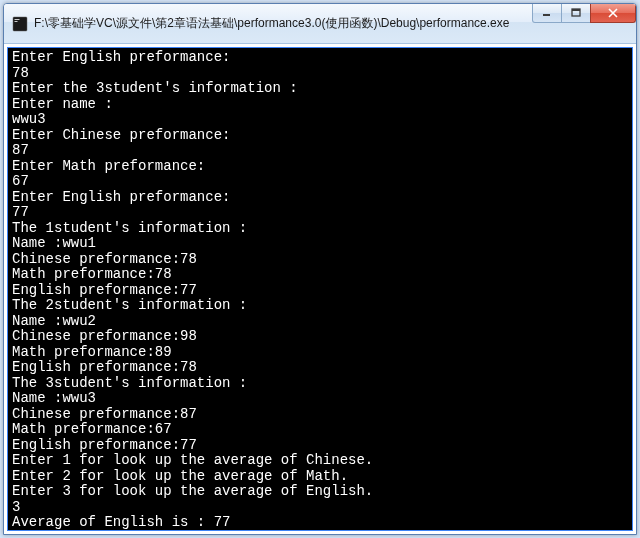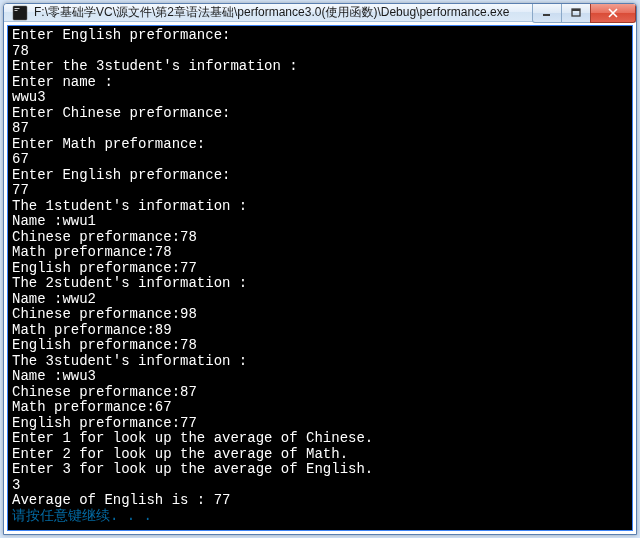--- a/index.html
+++ b/index.html
@@ -16,21 +16,21 @@
       margin: 3px;
       background: #fff;
       border: 1px solid #5a7fb0;
       border-radius: 4px 4px 0 0;
       box-shadow: 0 0 4px rgba(0,0,0,0.3);
       display: flex;
       flex-direction: column;
       overflow: hidden;
     }
     .titlebar {
-      height: 18px;
+      height: 40px;
       background: linear-gradient(to bottom, #f5f9fd 0%, #e4eefa 45%, #d4e4f4 46%, #dbe9f7 100%);
       border-bottom: 1px solid #aac4e0;
       display: flex;
       align-items: center;
       padding: 0 0 0 8px;
       font-size: 12px;
       color: #1a1a1a;
     }
     .titlebar .icon {
       width: 16px;

